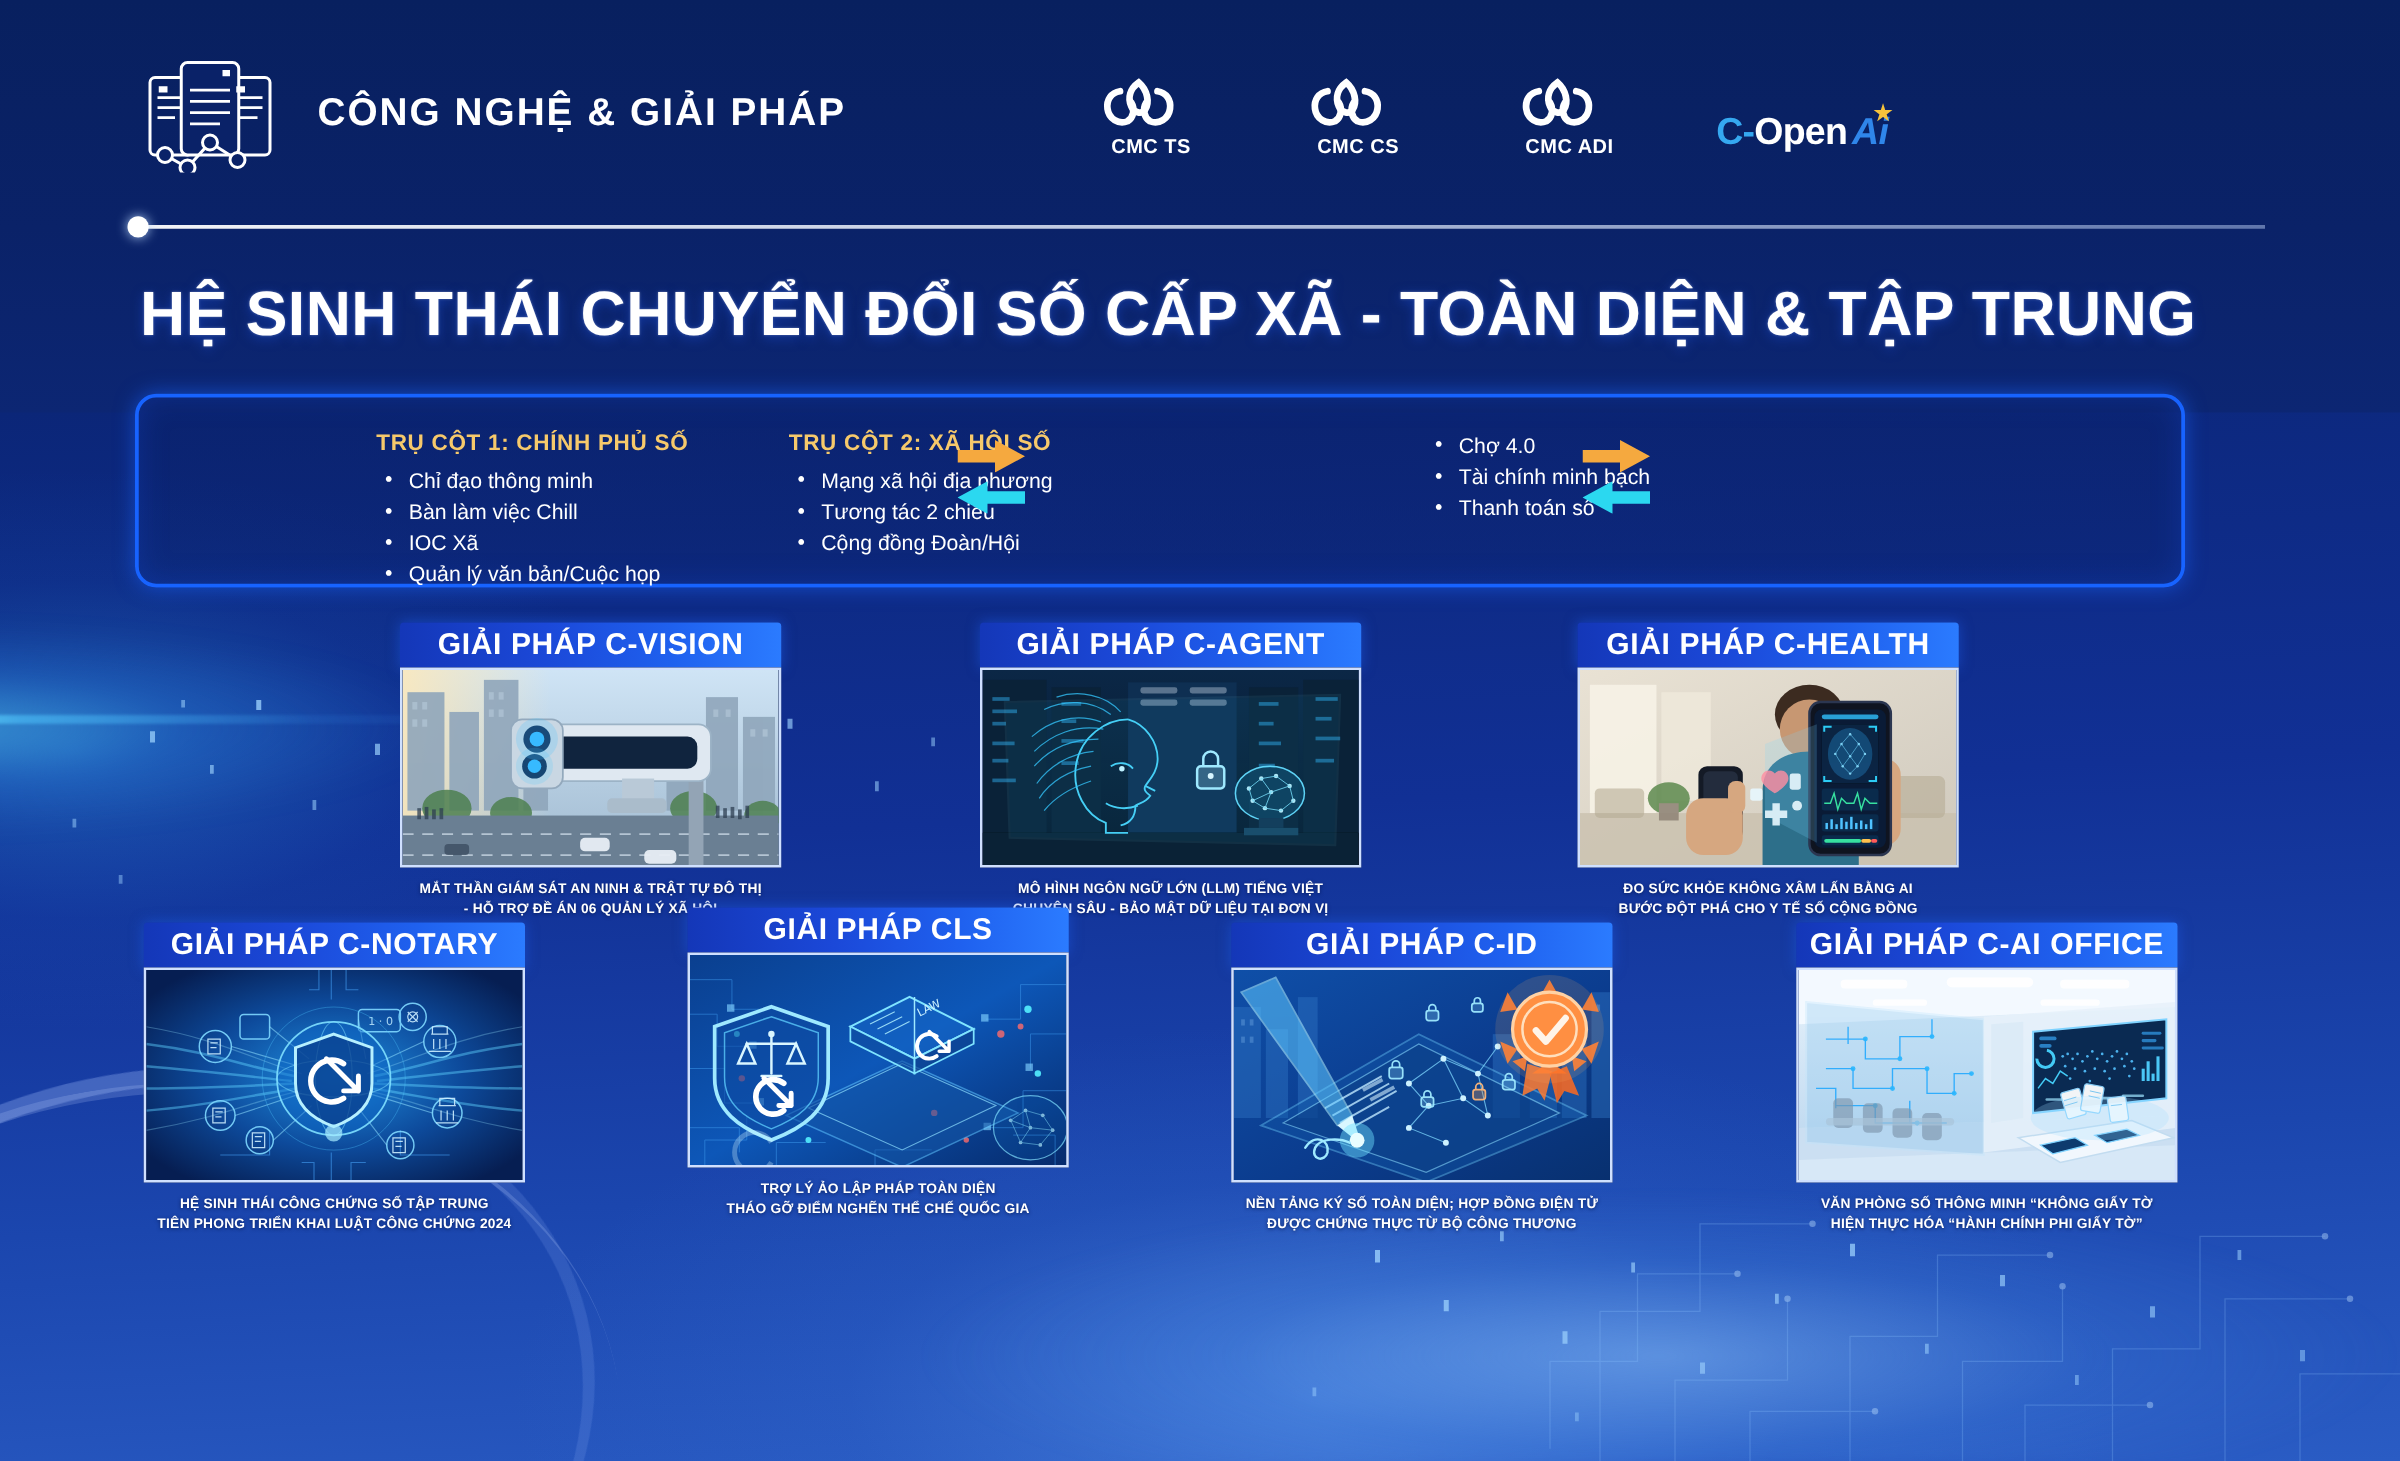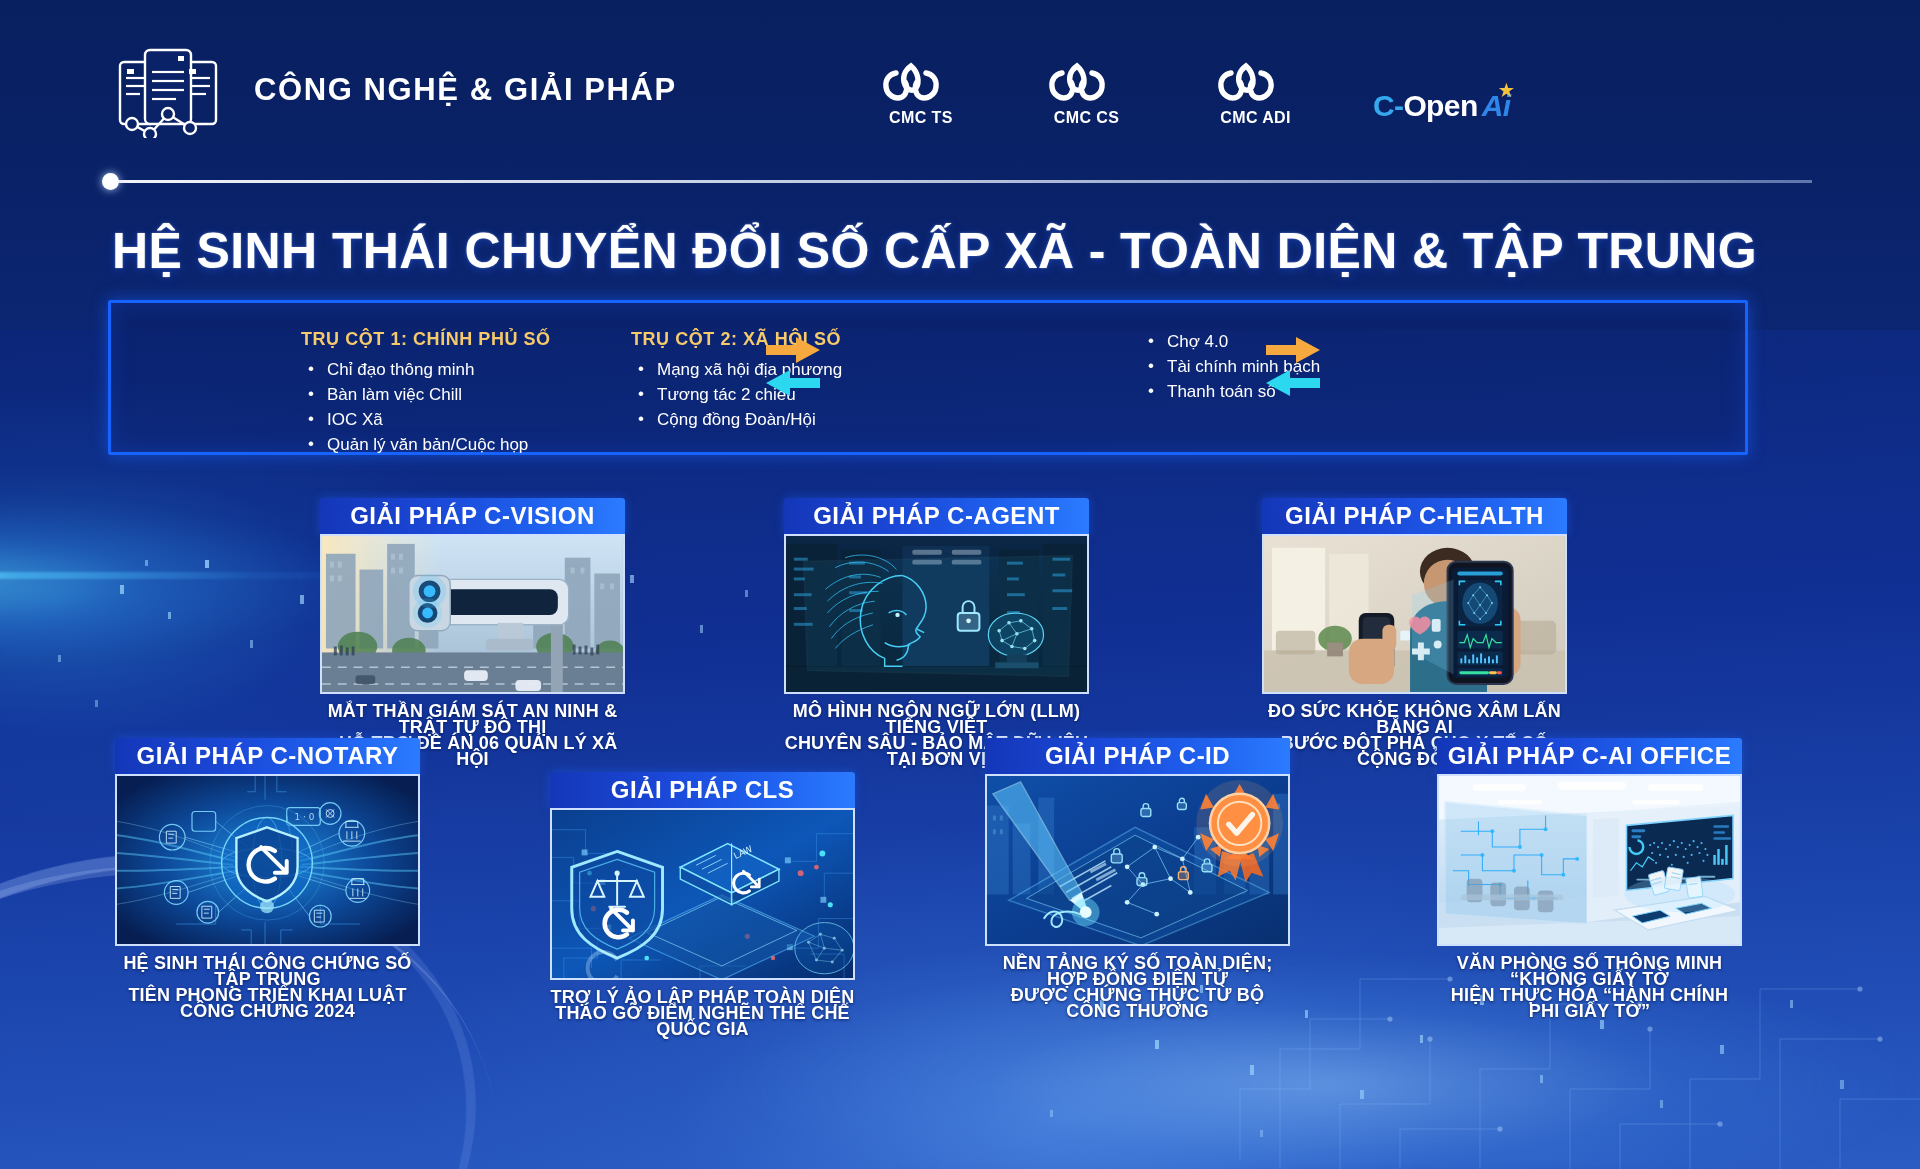--- a/index.html
+++ b/index.html
@@ -126,23 +126,23 @@
     font-size: 50px;
     font-weight: 700;
     letter-spacing: 0.4px;
     text-align: left;
     text-shadow: 0 2px 9px rgba(20,60,170,0.85), 0 0 2px rgba(255,255,255,0.5);
     white-space: nowrap;
   }
 
   
   .pillars {
-    position: absolute; left: 108px; top: 300px; width: 1640px; height: 155px;
+    position: absolute; left: 108px; top: 315px; width: 1640px; height: 155px;
     border: 3px solid #1763ff;
-    border-radius: 2px;
+    border-radius: 17px;
     background: linear-gradient(180deg, rgba(10,32,104,0.55) 0%, rgba(11,36,112,0.45) 100%);
     box-shadow: 0 0 16px rgba(25,100,255,0.55), inset 0 0 22px rgba(20,70,200,0.35);
     display: flex; align-items: flex-start;
   }
   .pillar {
     position: relative;
     padding-top: 26px;
   }
   .pillar-1 { width: 500px; padding-left: 190px; }
   .pillar-2 { width: 500px; padding-left: 20px; }
@@ -183,21 +183,21 @@
     box-shadow: 0 0 10px rgba(30,90,230,0.55);
     white-space: nowrap;
   }
   .card-img {
     position: relative; overflow: hidden;
     border: 2px solid #cfe0ff;
     background: #0a1c4c;
   }
   .card-cap {
     margin-top: 9px;
-    color: #ffffff; font-size: 18px; font-weight: 700; line-height: 16px;
+    color: #ffffff; font-size: 11px; font-weight: 700; line-height: 16px;
     text-align: center; letter-spacing: .2px;
     text-shadow: 0 1px 3px rgba(5,25,80,0.8);
   }
 
   
   .r1 { width: 305px; }
   .r1 .card-img { height: 160px; }
   
   .r2 { width: 305px; }
   .r2 .card-img { height: 172px; }
@@ -802,21 +802,21 @@
           <path d="M146 72 L172 98 M172 98 L160 98 M172 98 L172 86" fill="none" stroke="#ffffff" stroke-width="4" stroke-linecap="round" stroke-linejoin="round"></path>
           <circle cx="152" cy="132" r="7" fill="#a8ecff" opacity=".7"></circle>
         </svg>
       </div>
       <div class="card-cap">
         <div>HỆ SINH THÁI CÔNG CHỨNG SỐ TẬP TRUNG</div>
         <div>TIÊN PHONG TRIỂN KHAI LUẬT CÔNG CHỨNG 2024</div>
       </div>
     </div>
 
-    <div class="card r2" style="left:550px; top:772px;">
+    <div class="card r2" style="left:550px; top:726px;">
       <div class="card-title">GIẢI PHÁP CLS</div>
       <div class="card-img">
         <svg class="art" viewBox="0 0 305 172" preserveAspectRatio="none">
           <defs>
             <linearGradient id="clsbg" x1="0" y1="0" x2="1" y2="1">
               <stop offset="0" stop-color="#0a3f8f"></stop>
                 <stop offset="50%" stop-color="#0d57b8"></stop>
               <stop offset="100%" stop-color="#062a6b"></stop>
             </linearGradient>
           </defs>

